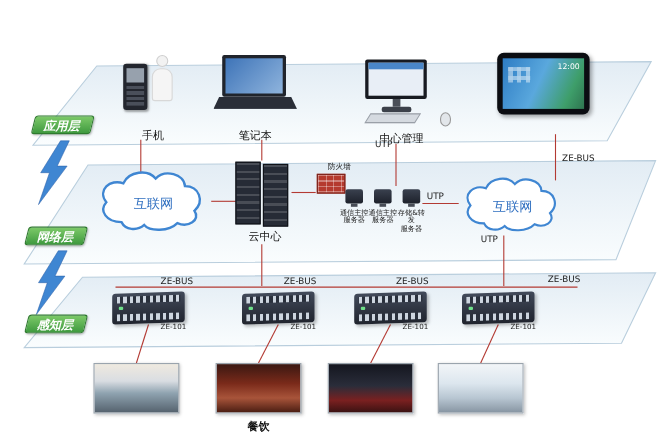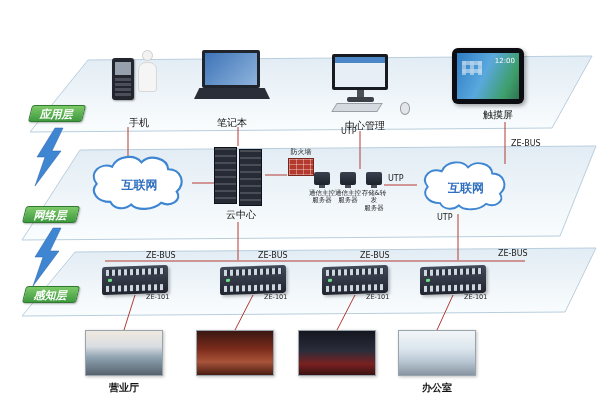--- a/index.html
+++ b/index.html
@@ -6,21 +6,21 @@
   body { background:#fff; font-family:"DejaVu Sans","Liberation Sans",sans-serif; }
   .canvas { position:relative; width:600px; height:400px; background:#fff; overflow:hidden; }
   .abs { position:absolute; }
   .lbl { position:absolute; color:#111; font-size:10px; text-align:center; }
   .lbl-s { position:absolute; color:#222; font-size:8px; }
   .lbl-xs { position:absolute; color:#222; font-size:6.5px; }
   .layer-tag { position:absolute; width:54px; height:17px; line-height:17px; text-align:center;
     color:#fff; font-size:11px; font-weight:bold;
     background:linear-gradient(180deg,#7cc968,#3f9a3f); border:1px solid #2e7a2e; border-radius:3px;
     transform:skewX(-14deg); box-shadow:1px 1px 2px rgba(0,0,0,.3); }
-  .cloud-text { position:absolute; color:#2f6fc0; font-weight:bold; font-size:12px; text-align:center; }
+  .cloud-text { position:absolute; color:#2f6fc0; font-weight:normal; font-size:12px; text-align:center; }
   .srv-label { position:absolute; width:30px; font-size:6.5px; line-height:1.15; text-align:center; color:#222; }
   .srv-label span { display:block; }
   .mini-server { position:absolute; width:16px; height:13px; border-radius:2px;
     background:linear-gradient(180deg,#3a414f,#1d212b); }
   .mini-server:after { content:""; position:absolute; left:5px; bottom:-3px; width:6px; height:3px; background:#474c56; }
   .controller { position:absolute; width:66px; height:28px; border-radius:3px;
     background:linear-gradient(180deg,#424a5a,#20242e); transform:skewY(-2deg);
     box-shadow:2px 2px 3px rgba(0,0,0,.25); }
   .controller .teeth { position:absolute; left:4px; right:4px; height:6px;
     background:repeating-linear-gradient(90deg,#cdd5df 0 3px,#2a303c 3px 6px); }
@@ -96,40 +96,39 @@
   <div class="abs" style="left:332px;top:54px;width:56px;height:36px;background:#171a21;border-radius:2px">
     <div class="abs" style="left:3px;top:3px;right:3px;bottom:3px;background:#e8eef6"></div>
     <div class="abs" style="left:3px;top:3px;right:3px;height:6px;background:#4a86c8"></div>
   </div>
   <div class="abs" style="left:357px;top:90px;width:7px;height:7px;background:#4a4f58"></div>
   <div class="abs" style="left:347px;top:97px;width:27px;height:5px;background:#3c414a;border-radius:2px"></div>
   <div class="abs" style="left:334px;top:103px;width:46px;height:9px;background:#d5dae0;border:1px solid #9aa0a8;transform:skewX(-32deg)"></div>
   <div class="abs" style="left:400px;top:102px;width:10px;height:13px;background:#e2e6ea;border:1px solid #999;border-radius:5px/6px"></div>
   <div class="lbl" style="left:335px;top:119px;width:60px">中心管理</div>
 
-  <div class="abs" style="left:452px;top:48px;width:72px;height:56px;background:#0b0d12;border-radius:6px;box-shadow:2px 2px 4px rgba(0,0,0,.35)">
+  <div class="abs" style="left:452px;top:48px;width:84px;height:56px;background:#0b0d12;border-radius:6px;box-shadow:2px 2px 4px rgba(0,0,0,.35)">
     <div class="abs" style="left:5px;top:5px;right:5px;bottom:5px;background:linear-gradient(115deg,#2e7cc4 0%,#5aa8dd 45%,#3e9e6a 80%,#2e7550 100%)">
       <div class="abs" style="right:4px;top:4px;color:#fff;font-size:7px">12:00</div>
       <div class="abs" style="left:5px;top:8px;width:20px;height:14px;background:repeating-linear-gradient(90deg,rgba(255,255,255,.75) 0 4px,transparent 4px 8px),repeating-linear-gradient(180deg,rgba(255,255,255,.75) 0 4px,transparent 4px 8px);opacity:.6"></div>
     </div>
   </div>
-  <div class="lbl" style="left:462px;top:108px;width:72px">触摸屏</div>
 
   <svg class="abs" style="left:82px;top:152px" width="112" height="62" viewBox="0 0 120 72">
     <path d="M28,58 C12,58 4,46 12,37 C2,24 16,12 30,17 C36,4 56,2 64,12 C74,2 94,7 95,20 C110,20 116,36 105,46 C112,56 98,64 87,59 C78,68 58,68 52,61 C44,68 32,66 28,58 Z" fill="#ffffff" stroke="#3f86d2" stroke-width="2.5"></path>
   </svg>
   <div class="cloud-text" style="left:92px;top:177px;width:95px">互联网</div>
 
   <div class="abs" style="left:214px;top:146px;width:52px;height:60px">
     <div class="abs" style="left:0;top:1px;width:23px;height:57px;border:1px solid #0f1218;background:#262b36 repeating-linear-gradient(180deg,rgba(255,255,255,.16) 0 2px,transparent 2px 7px)"></div>
     <div class="abs" style="left:25px;top:3px;width:23px;height:57px;border:1px solid #0f1218;background:#262b36 repeating-linear-gradient(180deg,rgba(255,255,255,.16) 0 2px,transparent 2px 7px)"></div>
   </div>
   <div class="lbl" style="left:212px;top:208px;width:58px">云中心</div>
 
-  <div class="lbl-xs" style="left:283px;top:147px;width:36px;text-align:center;font-size:7px">防火墙</div>
+  <div class="lbl-xs" style="left:283px;top:147px;width:36px;text-align:right;font-size:7px">防火墙</div>
   <div class="abs" style="left:288px;top:158px;width:26px;height:18px;border:1px solid #7a241c;background:#b53a2e;background-image:repeating-linear-gradient(180deg,rgba(255,255,255,.35) 0 1px,transparent 1px 5px),repeating-linear-gradient(90deg,rgba(255,255,255,.35) 0 1px,transparent 1px 7px)"></div>
 
   <div class="mini-server" style="left:314px;top:172px"></div>
   <div class="mini-server" style="left:340px;top:172px"></div>
   <div class="mini-server" style="left:366px;top:172px"></div>
   <div class="srv-label" style="left:307px;top:190px">
     <span>通信主控</span>
     <span>服务器</span>
   </div>
   <div class="srv-label" style="left:333px;top:190px">
@@ -179,16 +178,15 @@
   <div class="lbl-xs" style="left:146px;top:293px">ZE-101</div>
   <div class="lbl-xs" style="left:264px;top:293px">ZE-101</div>
   <div class="lbl-xs" style="left:366px;top:293px">ZE-101</div>
   <div class="lbl-xs" style="left:464px;top:293px">ZE-101</div>
 
   <div class="photo" style="left:85px;top:330px;background:linear-gradient(180deg,#efe9df 0%,#d9dde2 35%,#8fa3b0 60%,#55626e 100%)"></div>
   <div class="photo" style="left:196px;top:330px;background:linear-gradient(180deg,#3a1812 0%,#7a2a1a 40%,#a8543a 70%,#4a1d12 100%)"></div>
   <div class="photo" style="left:298px;top:330px;background:linear-gradient(180deg,#14161f 0%,#2a2d3a 45%,#7a2020 75%,#3a1212 100%)"></div>
   <div class="photo" style="left:398px;top:330px;background:linear-gradient(180deg,#f2f5f8 0%,#dce6ee 40%,#b8c6d2 70%,#8795a2 100%)"></div>
 
-  <div class="caption" style="left:85px;top:381px">营业厅</div>
-  <div class="caption" style="left:398px;top:381px">办公室</div>
+  <div class="caption" style="left:196px;top:381px">餐饮</div>
 
 </div>
 
 </body></html>

